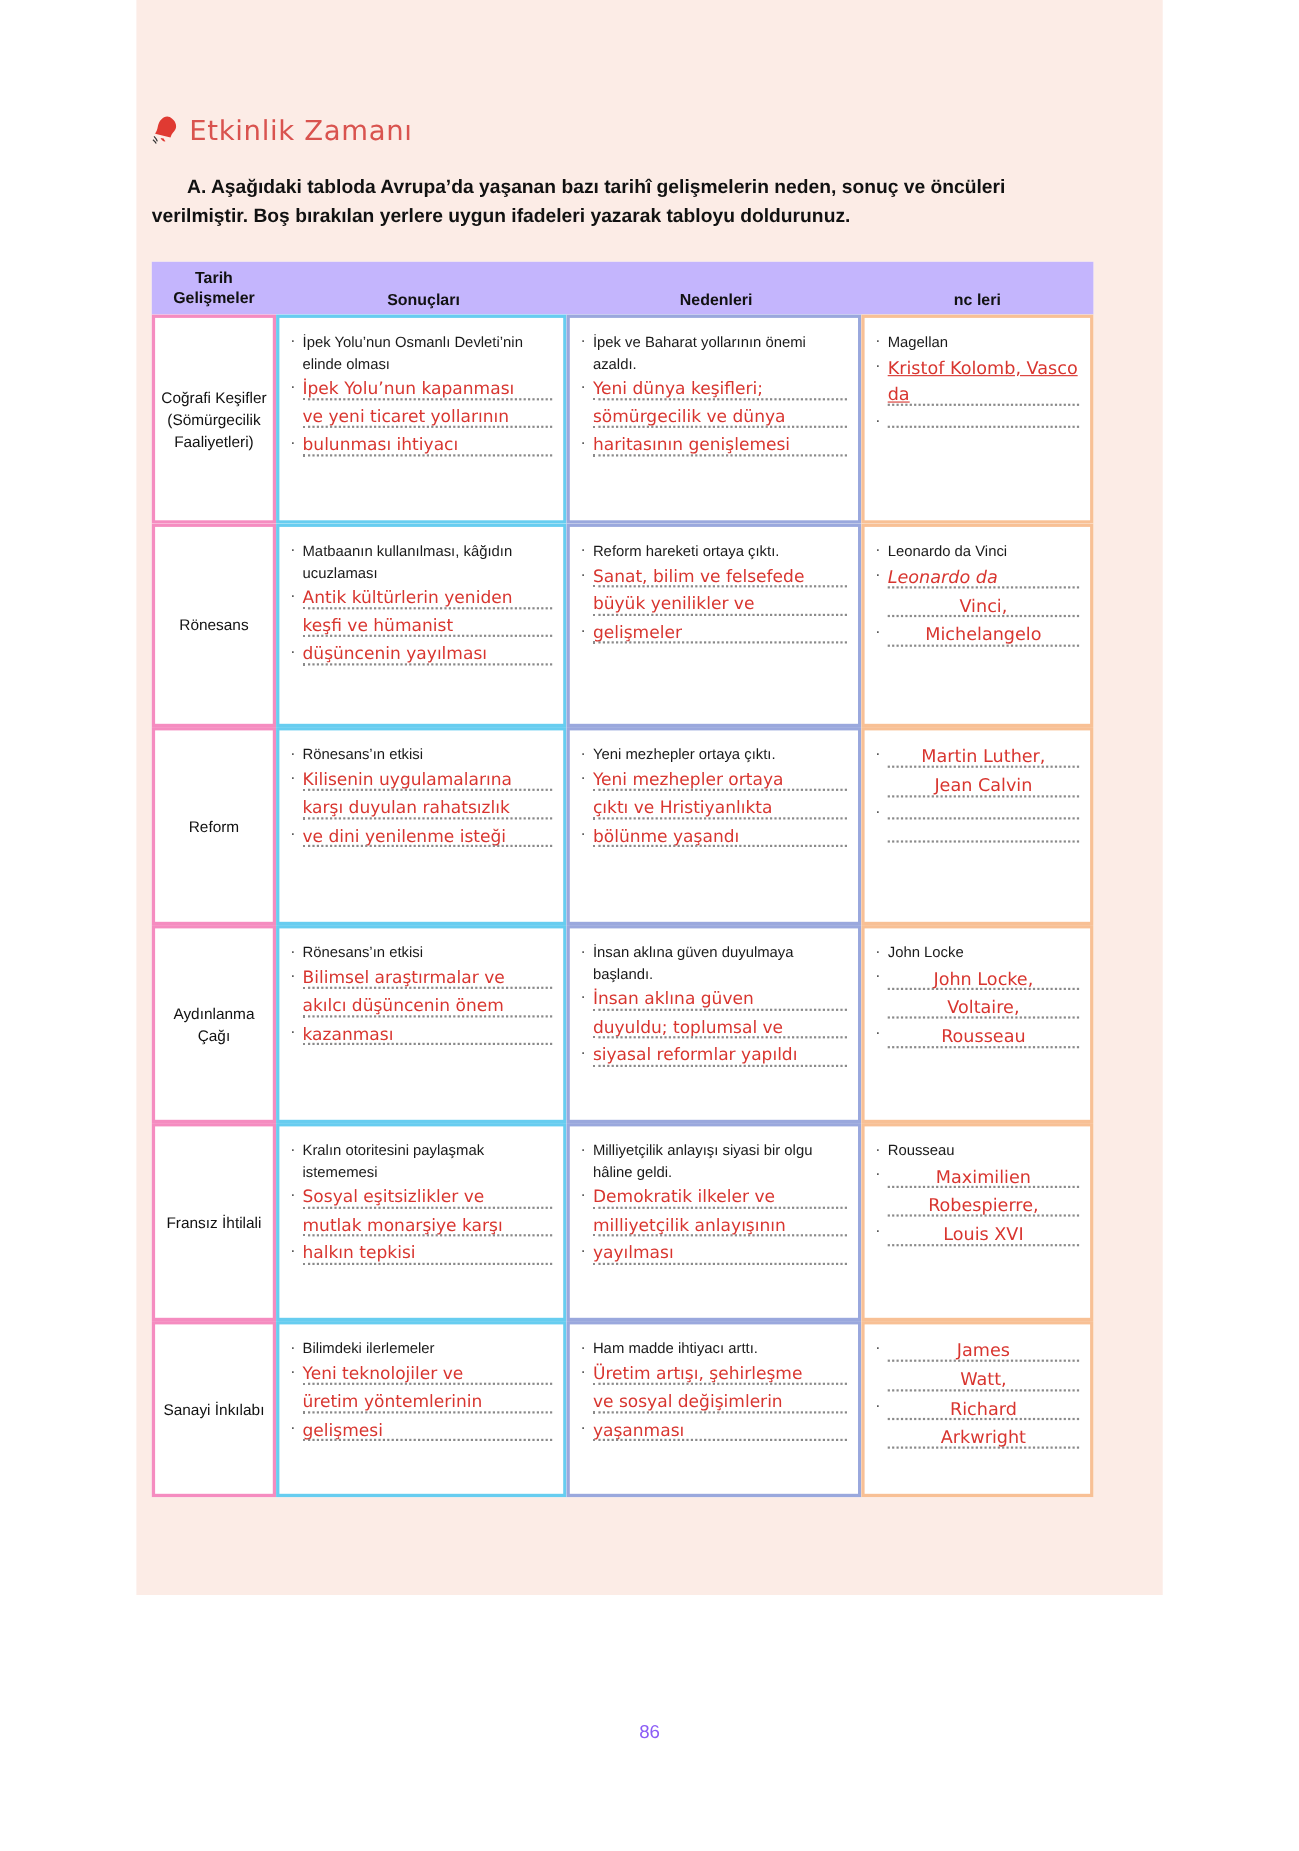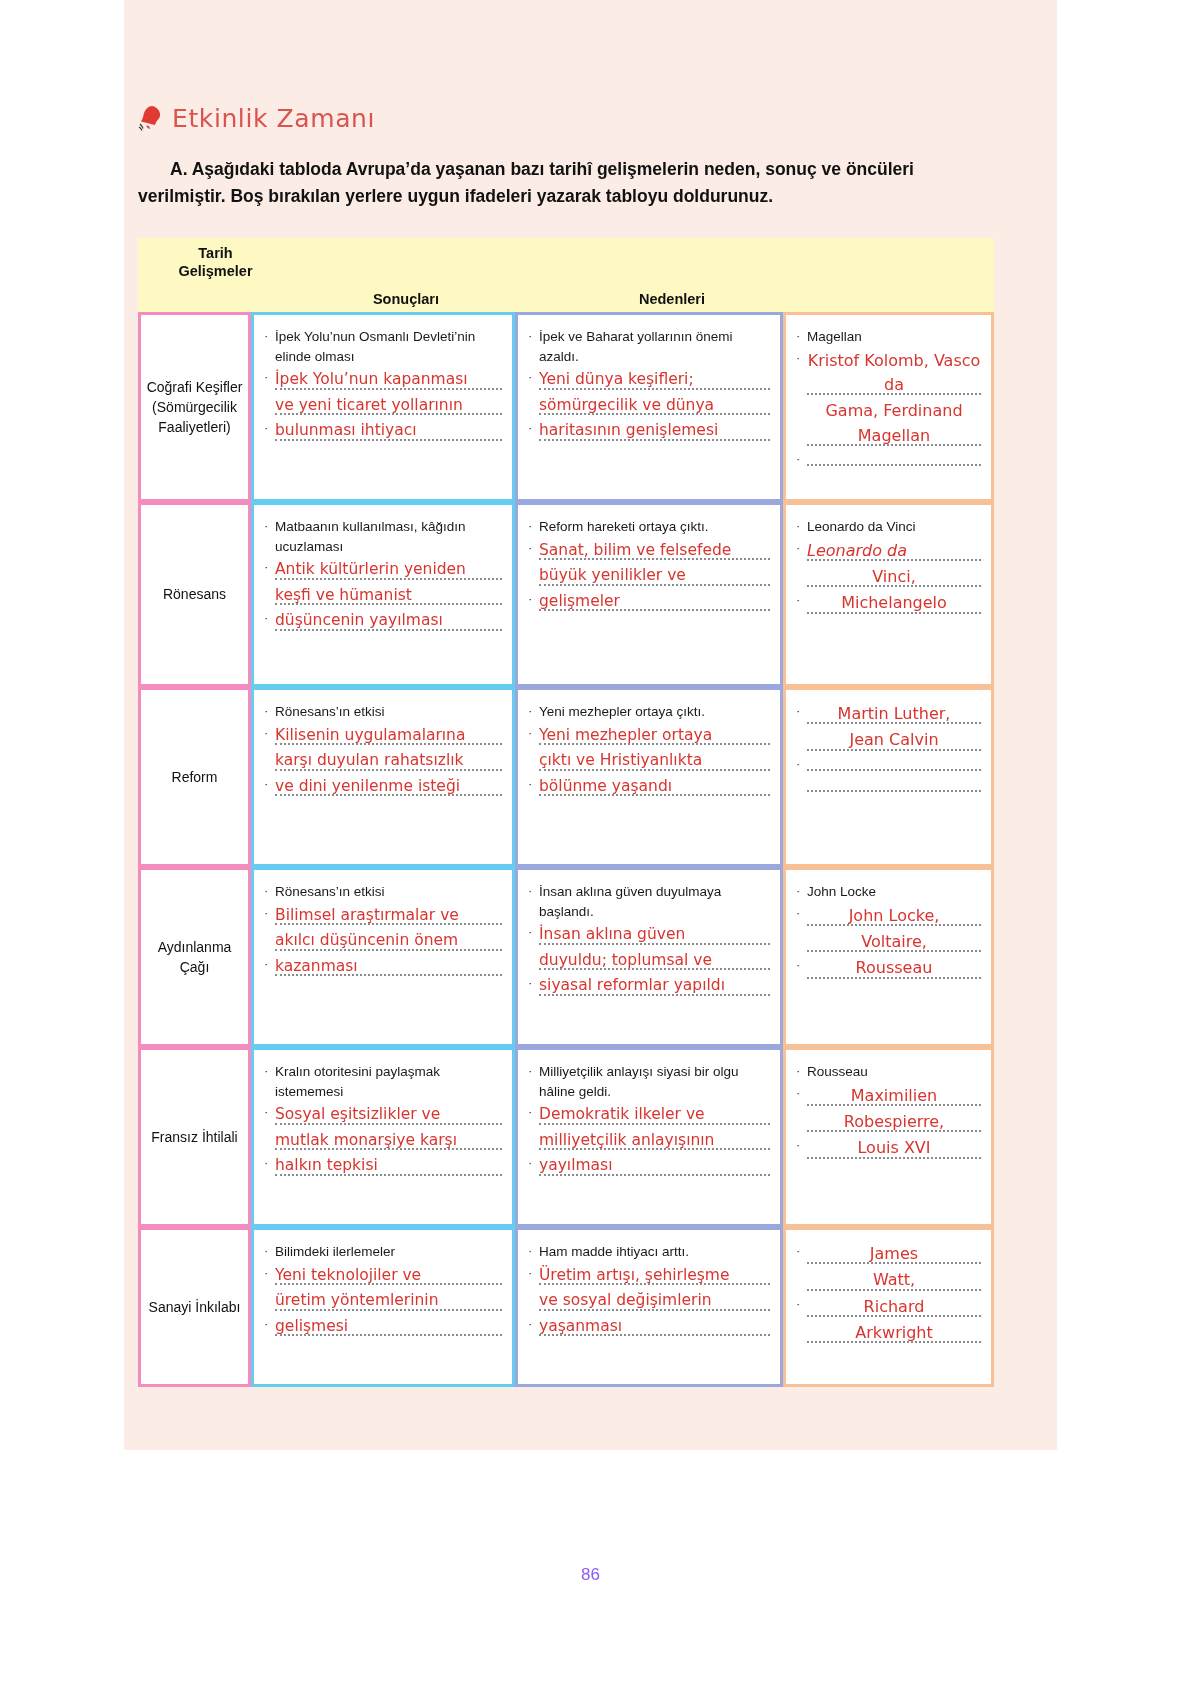--- a/index.html
+++ b/index.html
@@ -45,23 +45,22 @@
   }
   
   .tbl{
     position:absolute;
     left:138px;top:238px;
     width:856px;
     background:#ffffff;
   }
   .thead{
     display:flex;
-    height:74px;
-    background:#fef9c3;
-    padding-left:21px;
+    height:48px;
+    background:#c4b5fd;
   }
   .th{
     display:flex;align-items:flex-end;justify-content:center;
     padding-bottom:4px;
     font-size:14.5px;font-weight:bold;color:#111;
     text-align:center;line-height:1.25;
   }
   .c1{width:113px;}
   .c2{width:264px;}
   .c3{width:268px;}
@@ -146,20 +145,21 @@
 <div class="instructions">A. Aşağıdaki tabloda Avrupa’da yaşanan bazı tarihî gelişmelerin neden, sonuç ve öncüleri verilmiştir. Boş bırakılan yerlere uygun ifadeleri yazarak tabloyu doldurunuz.</div>
 
 <div class="tbl">
   <div class="thead">
     <div class="th c1">
       <span>Tarih</span>
       <span>Gelişmeler</span>
     </div>
     <div class="th c3">Sonuçları</div>
     <div class="th c2">Nedenleri</div>
+    <div class="th c4">nc  leri</div>
   </div>
   <div class="tbody" id="tbody">
       <div class="row">
         <div class="cell c1" style="height: 190px;">
           <div class="rowlabel">Coğrafi Keşifler (Sömürgecilik Faaliyetleri)</div>
         </div>
         <div class="cell c2" style="height: 190px;">
           <div class="cellinner">
             <div class="item printed">
               <span class="bullet">·</span>
@@ -200,25 +200,21 @@
           </div>
         </div>
         <div class="cell c4" style="height: 190px;">
           <div class="cellinner">
             <div class="item printed">
               <span class="bullet">·</span>
               <span class="itxt">Magellan</span>
             </div>
             <div class="item">
               <span class="bullet">·</span>
-              <span class="itxt ans ansline" style="text-align: center;">Kristof Kolomb, Vasco da<span class="under"></span></span>
-            </div>
-            <div class="item">
-              <span class="bullet"> </span>
-              <span class="itxt ans ansline" style="text-align: center;">Gama, Ferdinand Magellan<span class="under"></span></span>
+              <span class="itxt ans ansline" style="text-align: left; text-decoration: underline;">Kristof Kolomb, Vasco da<span class="under"></span></span>
             </div>
             <div class="blankline">
               <span class="bullet">·</span>
               <span class="line"></span>
             </div>
           </div>
         </div>
       </div>
       <div class="row">
         <div class="cell c1" style="height: 185px;">

